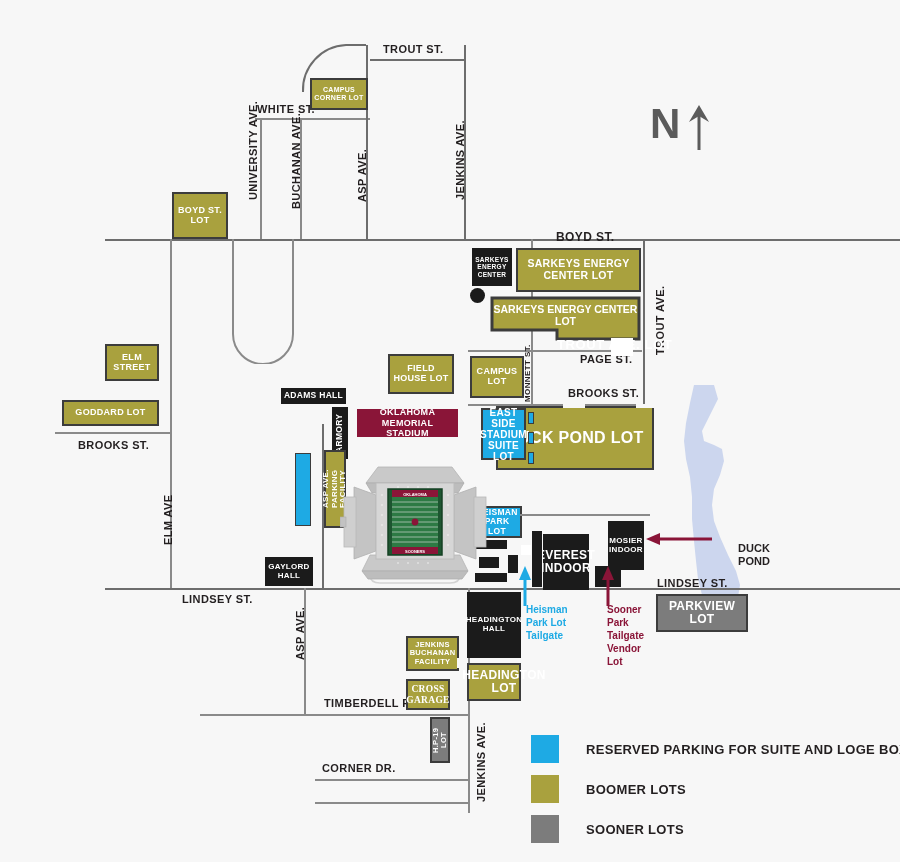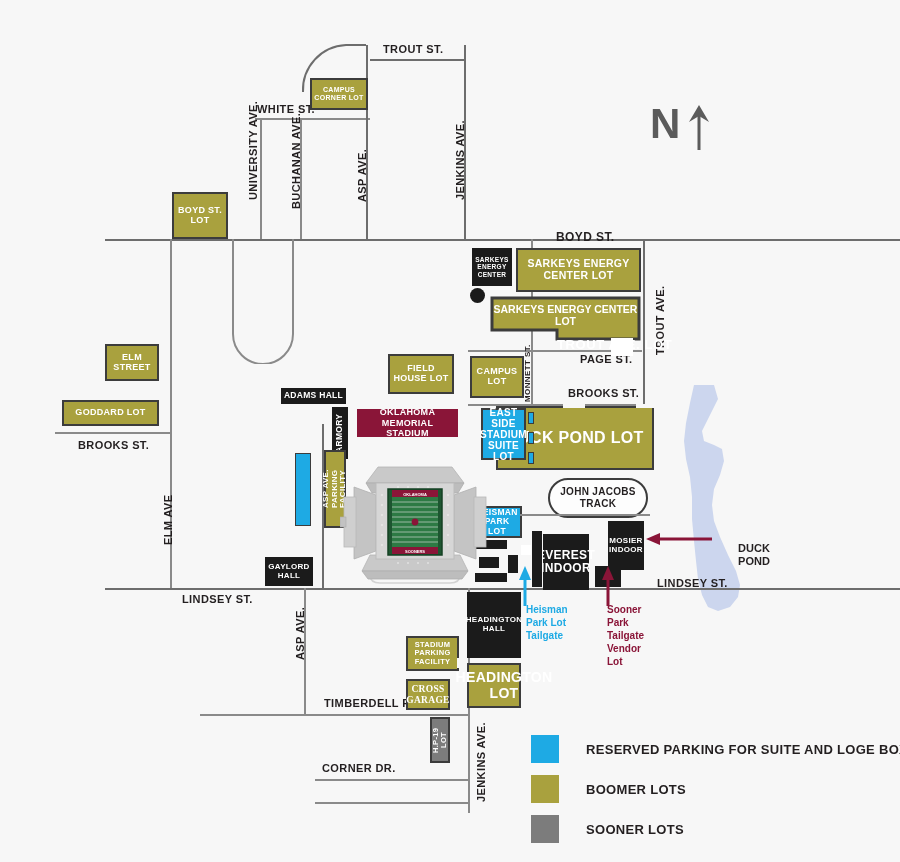--- a/index.html
+++ b/index.html
@@ -186,45 +186,45 @@
   <div class="lot suite-plain" style="left:295px;top:453px;width:16px;height:73px;"></div>
 
   <div class="lot suite" style="left:481px;top:408px;width:45px;height:52px;font-size:10px;padding:0 12px;">EAST SIDE STADIUM SUITE LOT</div>
 
   <div class="lot suite" style="left:472px;top:506px;width:50px;height:32px;font-size:8.5px;padding:0 2px;">HEISMAN PARK LOT</div>
 
   <div class="lot suite-plain" style="left:528px;top:412px;width:6px;height:12px;"></div>
   <div class="lot suite-plain" style="left:528px;top:432px;width:6px;height:12px;"></div>
   <div class="lot suite-plain" style="left:528px;top:452px;width:6px;height:12px;"></div>
 
-  <div class="track" style="left:548px;top:478px;width:96px;height:36px;">JOHN JACOBS TRACK</div>
   <div class="road h thin" style="left:520px;top:514px;width:130px;"></div>
 
   <div class="bldg" style="left:265px;top:557px;width:48px;height:29px;font-size:8px;">GAYLORD HALL</div>
 
   <div class="bldg" style="left:543px;top:534px;width:46px;height:56px;font-size:12px;">EVEREST INDOOR</div>
 
   <div class="bldg" style="left:608px;top:521px;width:36px;height:49px;font-size:8px;">MOSIER INDOOR</div>
 
   <div class="bldg plain" style="left:535px;top:531px;width:3px;height:56px;"></div>
   <div class="bldg plain" style="left:532px;top:531px;width:10px;height:56px;"></div>
   <div class="bldg plain" style="left:475px;top:540px;width:32px;height:9px;"></div>
   <div class="bldg plain" style="left:479px;top:557px;width:20px;height:11px;"></div>
   <div class="bldg plain" style="left:487px;top:560px;width:12px;height:5px;"></div>
   <div class="bldg plain" style="left:508px;top:555px;width:10px;height:18px;"></div>
   <div class="bldg plain" style="left:475px;top:573px;width:32px;height:9px;"></div>
   <div class="bldg plain" style="left:595px;top:566px;width:26px;height:21px;"></div>
   <div class="abs" style="left:521px;top:545px;width:10px;height:10px;background:#ffffff;"></div>
 
+  <div class="lot sooner" style="left:656px;top:594px;width:92px;height:38px;font-size:12px;">PARKVIEW LOT</div>
 
   <div class="bldg" style="left:467px;top:592px;width:54px;height:66px;font-size:8px;padding:0 2px;">HEADINGTON HALL</div>
 
-  <div class="lot boomer" style="left:467px;top:663px;width:54px;height:45px;font-size:14px;padding-left:20px;">HEADINGTON LOT</div>
-
-  <div class="lot boomer" style="left:406px;top:636px;width:53px;height:35px;font-size:7.5px;">STADIUM PARKING FACILITY</div>
+  <div class="lot boomer" style="left:467px;top:663px;width:54px;height:38px;font-size:12px;padding-left:20px;">HEADINGTON LOT</div>
+
+  <div class="lot boomer" style="left:406px;top:636px;width:53px;height:35px;font-size:7.5px;">JENKINS BUCHANAN FACILITY</div>
 
   <div class="lot boomer" style="left:406px;top:679px;width:44px;height:31px;font-size:9.5px;font-family:Liberation Serif, serif;">CROSS GARAGE</div>
 
   <div class="lot sooner rot" style="left:430px;top:717px;width:20px;height:46px;font-size:7.5px;">H.P-19 LOT</div>
 
   <div class="abs" style="left:457px;top:658px;width:6px;height:10px;background:#f7f7f7;"></div>
 
   <div class="pondlabel" style="left:729px;top:542px;width:50px;">
     <span>DUCK POND</span>
   </div>

